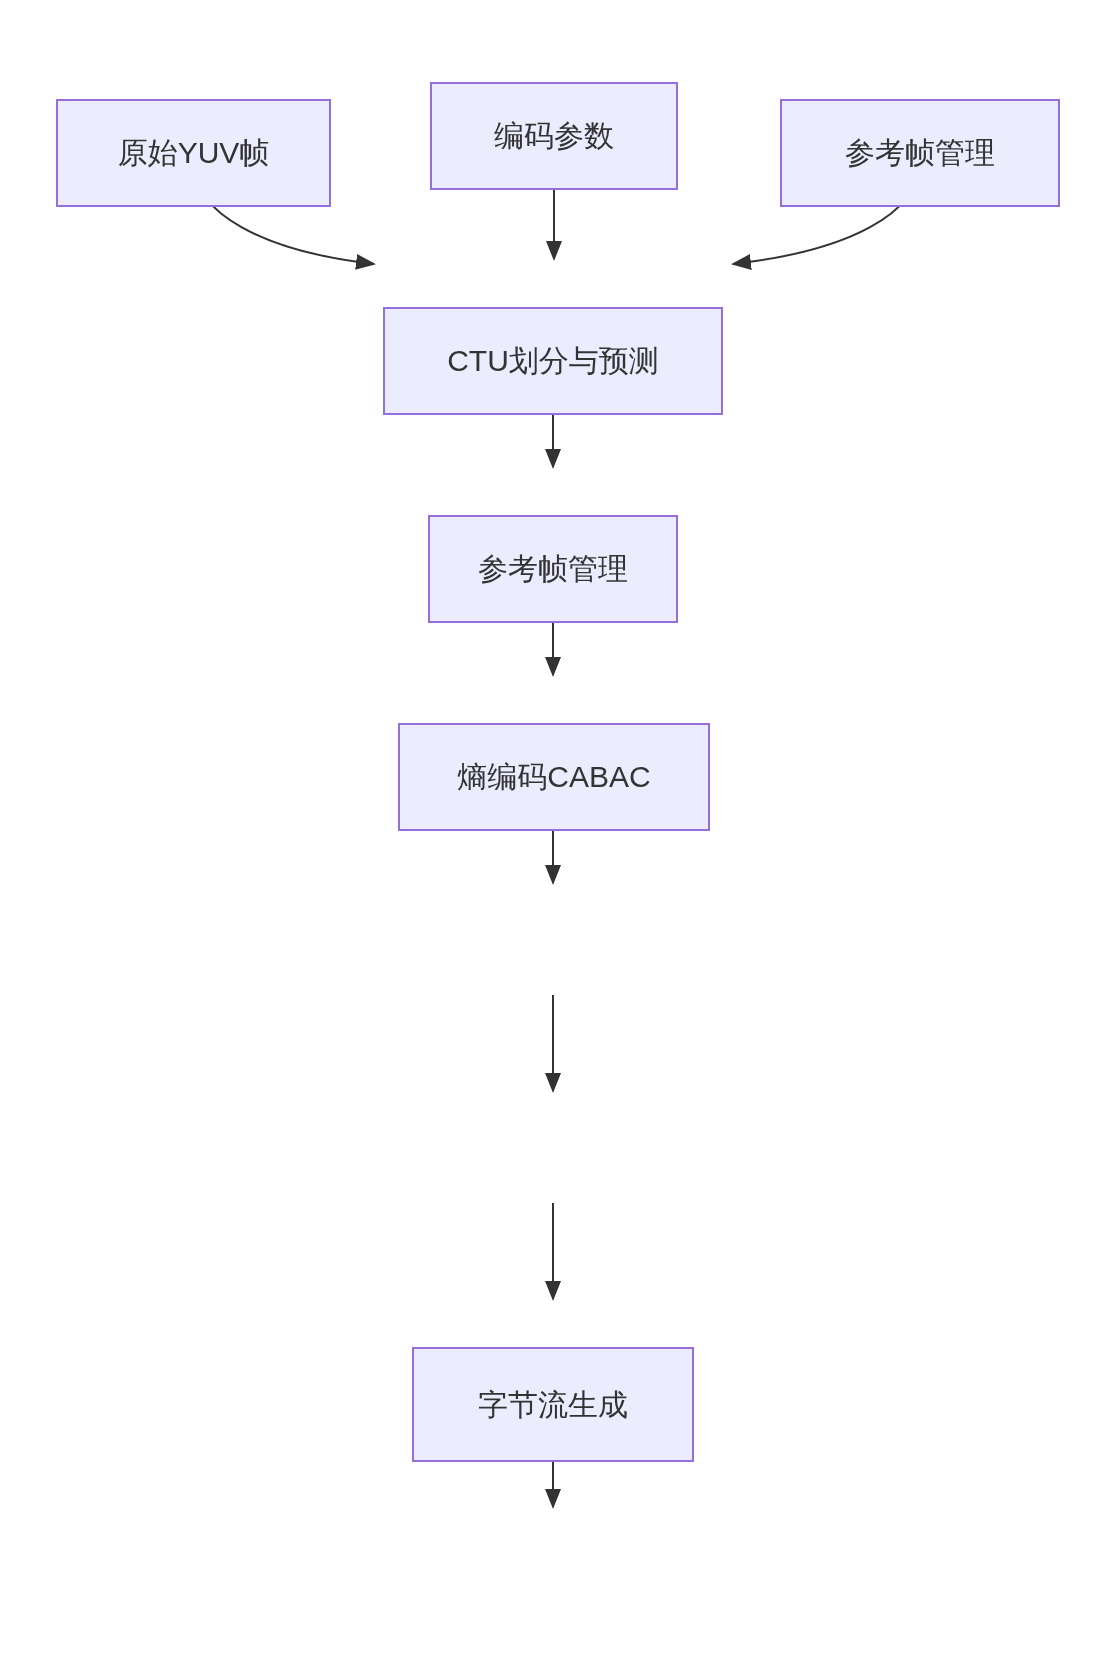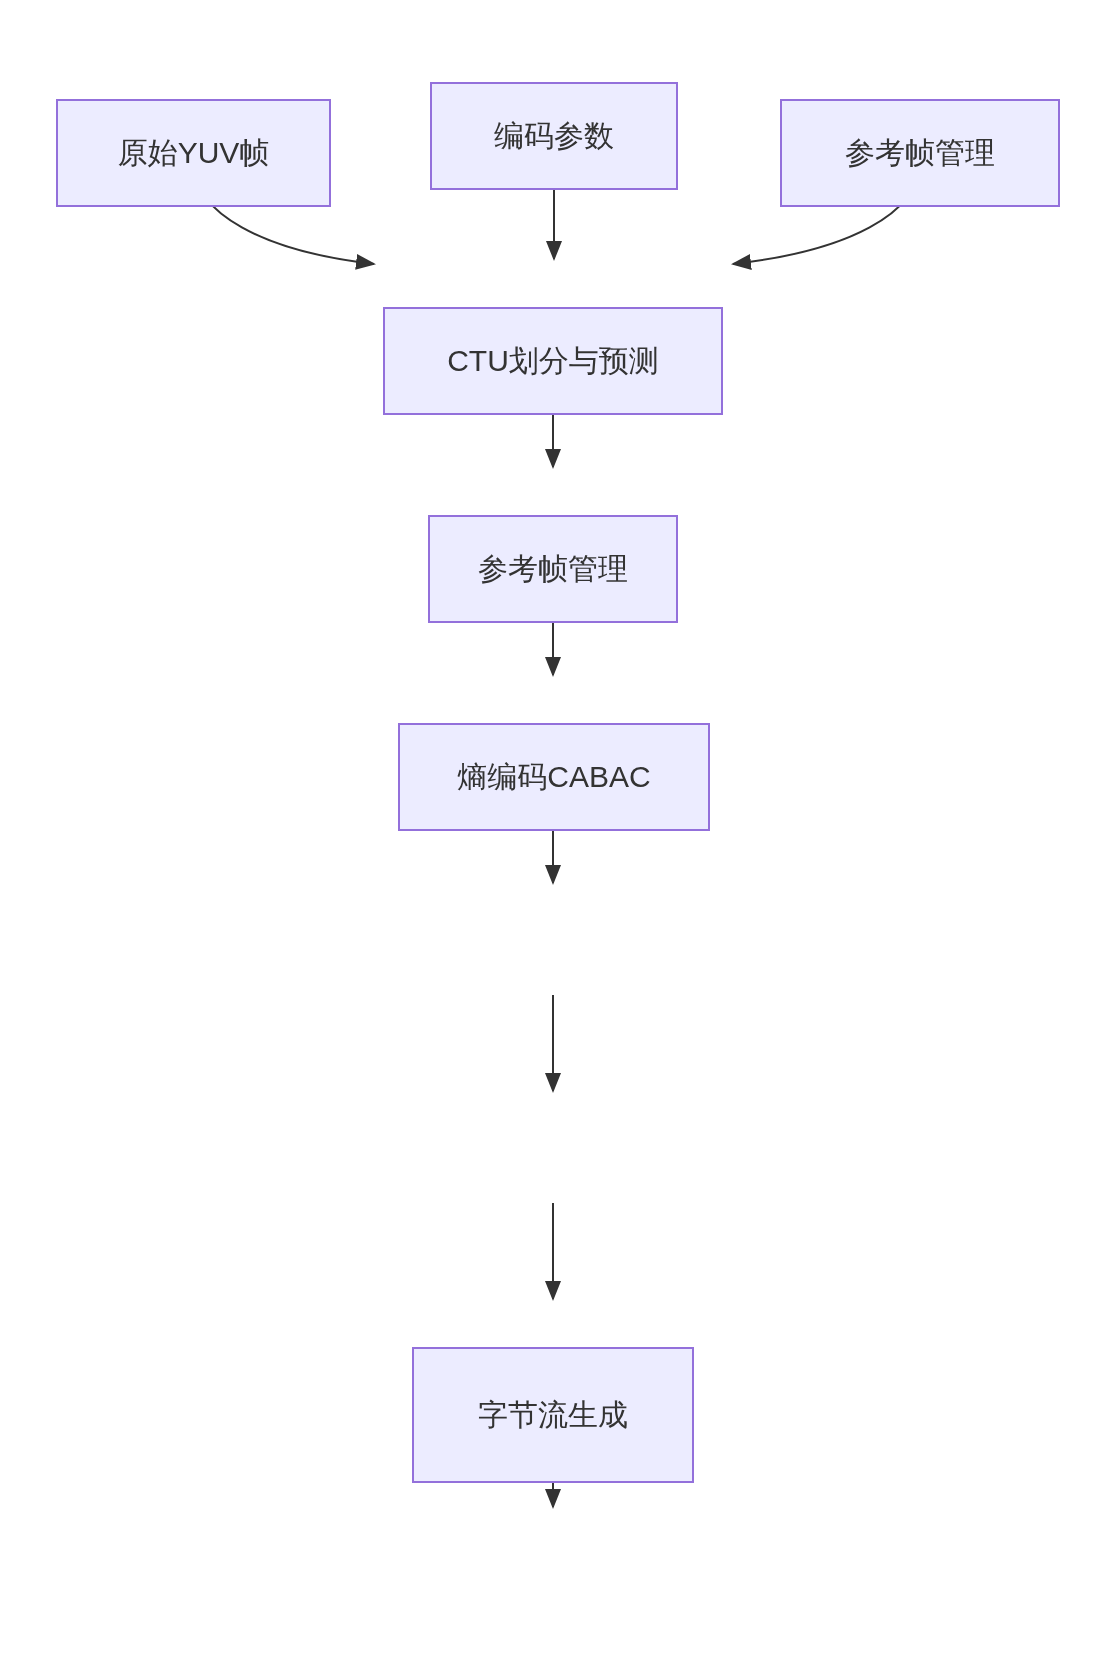--- a/index.html
+++ b/index.html
@@ -86,18 +86,18 @@
   <div class="node" style="left:428px; top:471px;  width:250px; height:108px">
     <span class="node-label">参考帧管理</span>
   </div>
 
   <div class="node" style="left:398px; top:679px;  width:312px; height:108px">
     <span class="node-label">熵编码CABAC</span>
   </div>
 
 
 
-  <div class="node" style="left:412px; top:1303px; width:282px; height:136px">
+  <div class="node" style="left:412px; top:1303px; width:282px; height:115px">
     <span class="node-label">字节流生成</span>
   </div>
 
 
 </div>
 
 </body></html>

